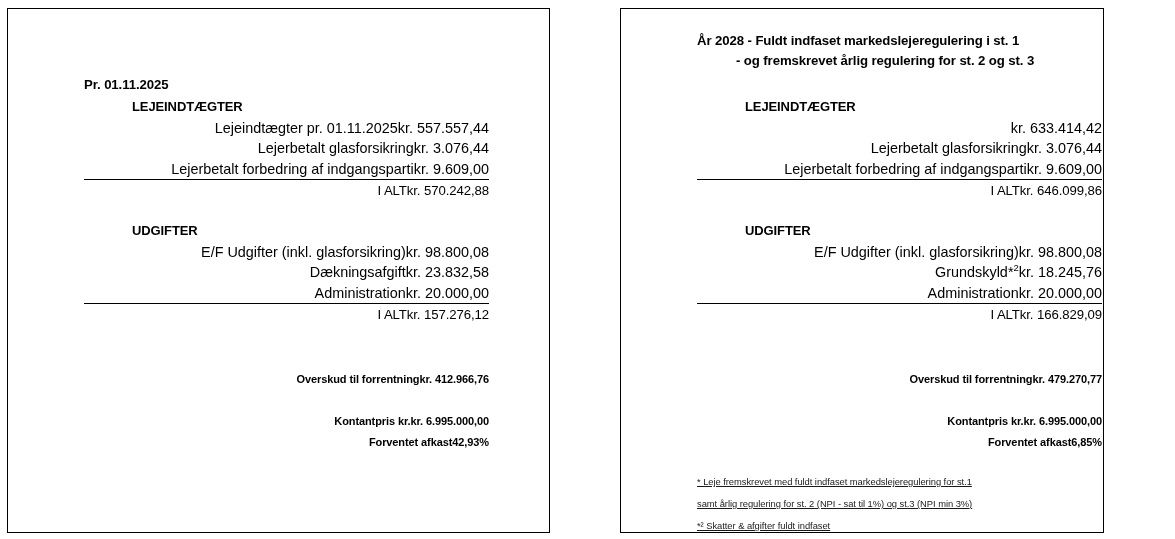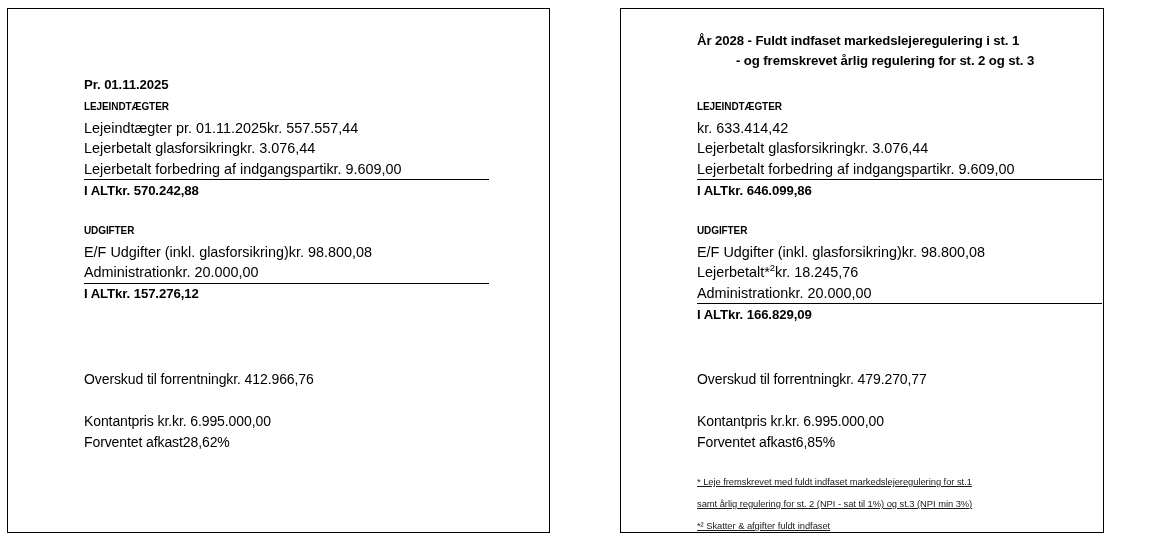--- a/index.html
+++ b/index.html
@@ -51,48 +51,49 @@
   .title .line2 { display: block; margin-top: 5px; margin-left: 39px; }
 
   
   .section {
     position: absolute;
     left: 76px;
     width: 405px;
   }
   .section-head {
     font-weight: bold;
-    font-size: 10px;
+    font-size: 13px;
     letter-spacing: -0.1px;
     line-height: 20.5px;
     white-space: nowrap;
+    margin-left: 48px;
   }
 
   .row {
     display: flex;
-    justify-content: flex-start;
+    justify-content: flex-end;
     align-items: baseline;
     line-height: 20.5px;
     font-size: 14.4px;
     white-space: nowrap;
   }
   .row .lbl { flex: 0 1 auto; }
   .row .val { flex: 0 0 auto; text-align: right; }
 
   
   .row.total {
     border-top: 1.3px solid #000000;
+    font-weight: normal;
+    font-size: 13.2px;
+    letter-spacing: -0.1px;
+    padding-top: 0.5px;
+  }
+  .row.strong {
     font-weight: bold;
-    font-size: 13.2px;
-    letter-spacing: -0.1px;
-    padding-top: 0.5px;
-  }
-  .row.strong {
-    font-weight: normal;
-    font-size: 14px;
+    font-size: 11px;
     letter-spacing: -0.1px;
   }
 
   sup {
     font-size: 0.66em;
     vertical-align: super;
     line-height: 0;
   }
 
   
@@ -154,20 +155,24 @@
       </div>
 
       <div class="section" id="expense-left">
         <div class="section-head">UDGIFTER</div>
 
         <div class="row">
           <span class="lbl">E/F Udgifter (inkl. glasforsikring)</span>
           <span class="val">kr. 98.800,08</span>
         </div>
         <div class="row">
+          <span class="lbl">Dækningsafgift</span>
+          <span class="val">kr. 23.832,58</span>
+        </div>
+        <div class="row">
           <span class="lbl">Administration</span>
           <span class="val">kr. 20.000,00</span>
         </div>
         <div class="row total">
           <span class="lbl">I ALT</span>
           <span class="val">kr. 157.276,12</span>
         </div>
       </div>
 
       <div class="section" id="profit-left">
@@ -177,21 +182,21 @@
         </div>
       </div>
 
       <div class="section" id="price-left">
         <div class="row strong">
           <span class="lbl">Kontantpris kr.</span>
           <span class="val">kr. 6.995.000,00</span>
         </div>
         <div class="row strong">
           <span class="lbl">Forventet afkast</span>
-          <span class="val">28,62%</span>
+          <span class="val">42,93%</span>
         </div>
       </div>
 
     </div>
   </div>
 
   <div class="panel" id="panel-right">
     <div class="panel-inner">
 
       <div class="title">
@@ -220,21 +225,21 @@
       </div>
 
       <div class="section" id="expense-right">
         <div class="section-head">UDGIFTER</div>
 
         <div class="row">
           <span class="lbl"><span>E/F Udgifter (inkl. glasforsikring)</span><sup></sup></span>
           <span class="val">kr. 98.800,08</span>
         </div>
         <div class="row">
-          <span class="lbl"><span>Lejerbetalt*</span><sup>2</sup></span>
+          <span class="lbl"><span>Grundskyld*</span><sup>2</sup></span>
           <span class="val">kr. 18.245,76</span>
         </div>
         <div class="row">
           <span class="lbl"><span>Administration</span><sup></sup></span>
           <span class="val">kr. 20.000,00</span>
         </div>
         <div class="row total">
           <span class="lbl">I ALT</span>
           <span class="val">kr. 166.829,09</span>
         </div>

